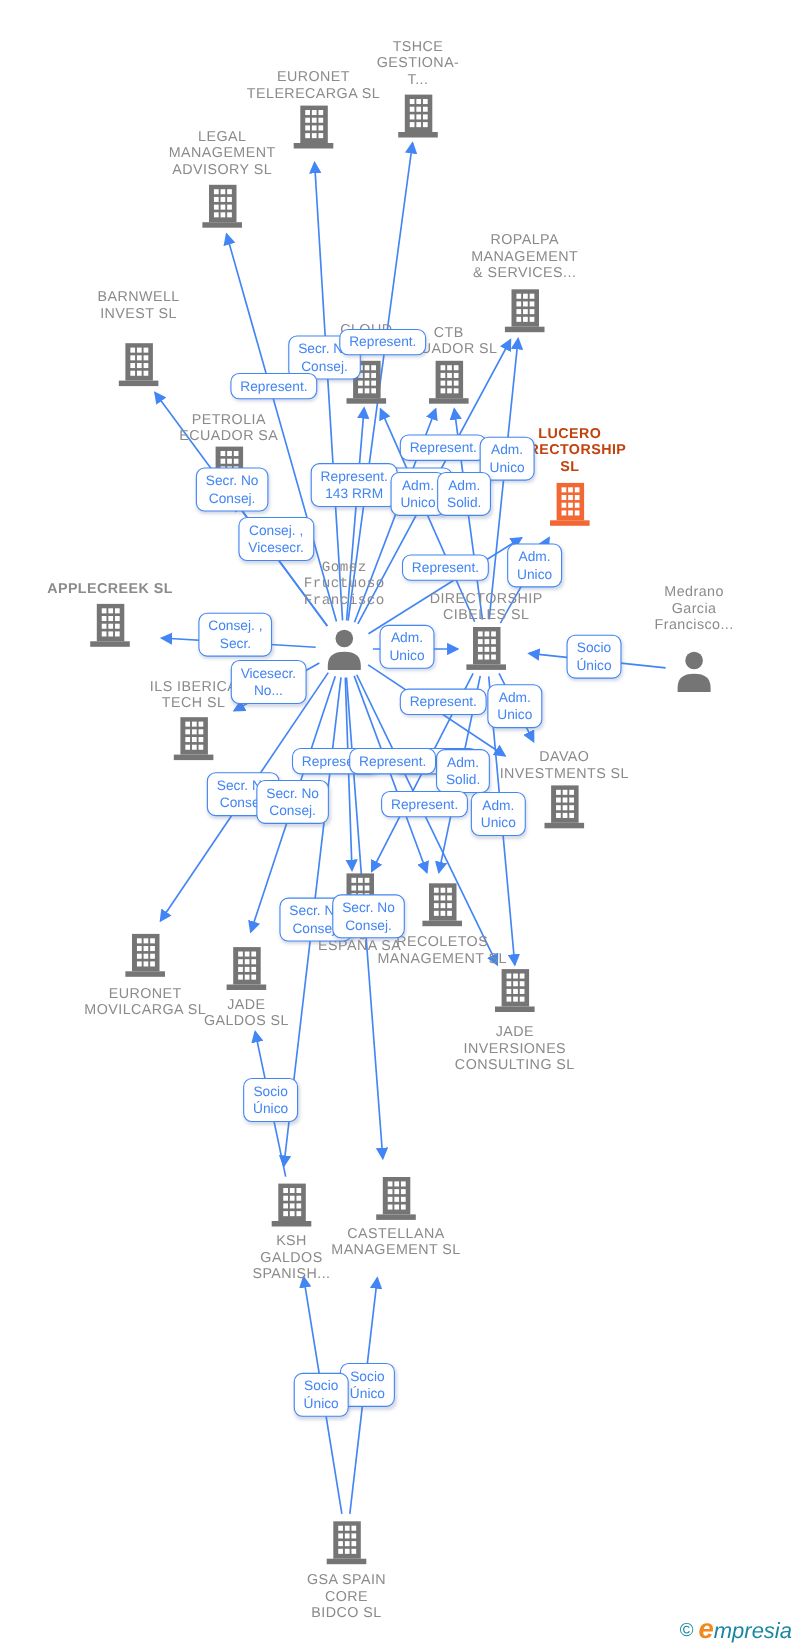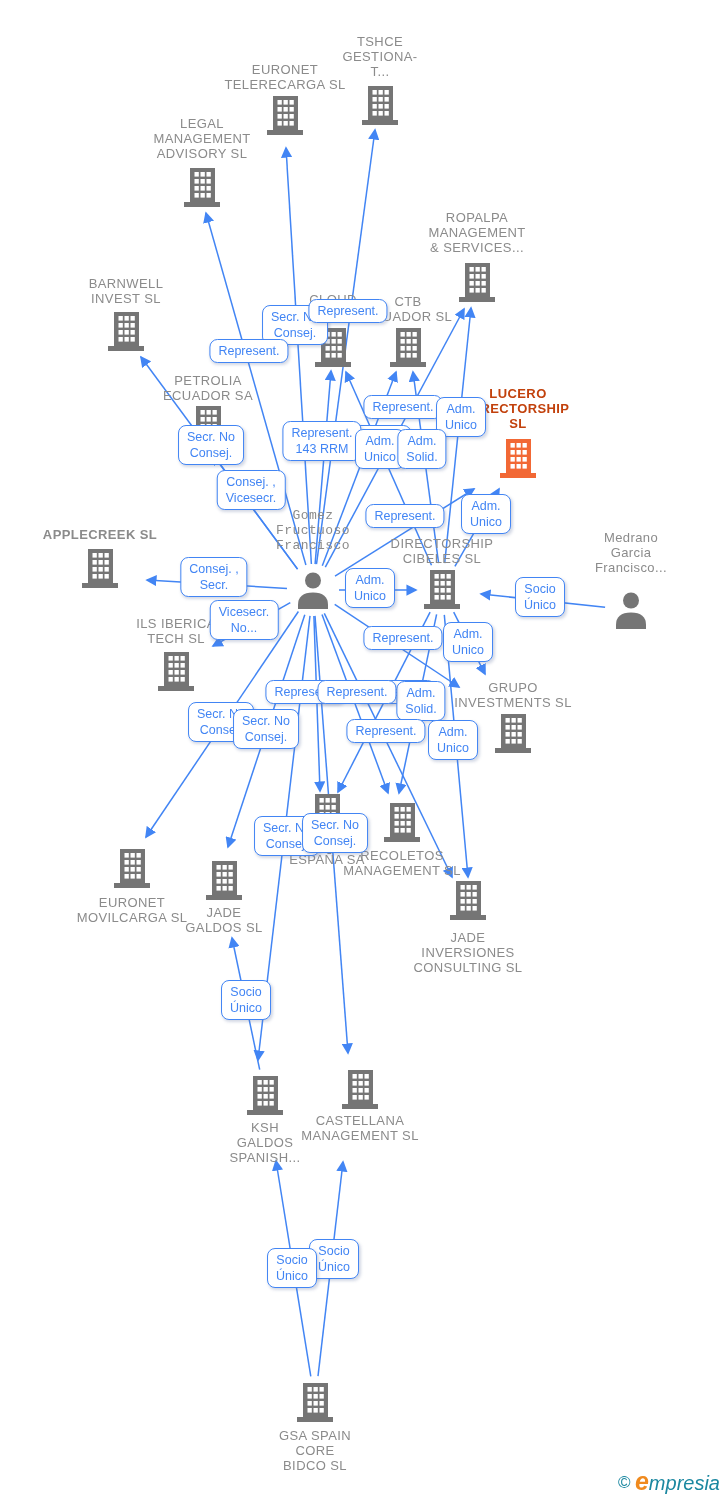--- a/index.html
+++ b/index.html
@@ -151,21 +151,21 @@
             <rect x="13.5" y="13" width="4.3" height="4.6" fill="#fff"></rect>
             <rect x="19.5" y="13" width="4.3" height="4.6" fill="#fff"></rect>
             <rect x="25.5" y="13" width="4.3" height="4.6" fill="#fff"></rect>
             <rect x="13.5" y="20" width="4.3" height="4.6" fill="#fff"></rect>
             <rect x="19.5" y="20" width="4.3" height="4.6" fill="#fff"></rect>
             <rect x="25.5" y="20" width="4.3" height="4.6" fill="#fff"></rect>
             <rect x="13.5" y="27" width="4.3" height="4.6" fill="#fff"></rect>
             <rect x="19.5" y="27" width="4.3" height="4.6" fill="#fff"></rect>
             <rect x="25.5" y="27" width="4.3" height="4.6" fill="#fff"></rect>
           </svg></span></div>
-      <div class="node-label" style="left: 126px; top: 276px;">BARNWELL
+      <div class="node-label" style="left: 126px; top: 262px;">BARNWELL
 INVEST SL</div>
       <div class="node-icon" style="left: 333px; top: 347px;"><span><svg width="42" height="42" viewBox="0 0 42 42">
             <rect x="3" y="36" width="36" height="5" fill="#757575"></rect>
             <rect x="9" y="2" width="25" height="34" fill="#757575"></rect>
             <rect x="13.5" y="6" width="4.3" height="4.6" fill="#fff"></rect>
             <rect x="19.5" y="6" width="4.3" height="4.6" fill="#fff"></rect>
             <rect x="25.5" y="6" width="4.3" height="4.6" fill="#fff"></rect>
             <rect x="13.5" y="13" width="4.3" height="4.6" fill="#fff"></rect>
             <rect x="19.5" y="13" width="4.3" height="4.6" fill="#fff"></rect>
             <rect x="25.5" y="13" width="4.3" height="4.6" fill="#fff"></rect>
@@ -294,21 +294,21 @@
             <rect x="13.5" y="13" width="4.3" height="4.6" fill="#fff"></rect>
             <rect x="19.5" y="13" width="4.3" height="4.6" fill="#fff"></rect>
             <rect x="25.5" y="13" width="4.3" height="4.6" fill="#fff"></rect>
             <rect x="13.5" y="20" width="4.3" height="4.6" fill="#fff"></rect>
             <rect x="19.5" y="20" width="4.3" height="4.6" fill="#fff"></rect>
             <rect x="25.5" y="20" width="4.3" height="4.6" fill="#fff"></rect>
             <rect x="13.5" y="27" width="4.3" height="4.6" fill="#fff"></rect>
             <rect x="19.5" y="27" width="4.3" height="4.6" fill="#fff"></rect>
             <rect x="25.5" y="27" width="4.3" height="4.6" fill="#fff"></rect>
           </svg></span></div>
-      <div class="node-label" style="left: 513px; top: 680px;">GRUPO
+      <div class="node-label" style="left: 513px; top: 680px;">DAVAO
 INVESTMENTS SL</div>
       <div class="node-icon" style="left: 132px; top: 868px;"><span><svg width="42" height="42" viewBox="0 0 42 42">
             <rect x="3" y="36" width="36" height="5" fill="#757575"></rect>
             <rect x="9" y="2" width="25" height="34" fill="#757575"></rect>
             <rect x="13.5" y="6" width="4.3" height="4.6" fill="#fff"></rect>
             <rect x="19.5" y="6" width="4.3" height="4.6" fill="#fff"></rect>
             <rect x="25.5" y="6" width="4.3" height="4.6" fill="#fff"></rect>
             <rect x="13.5" y="13" width="4.3" height="4.6" fill="#fff"></rect>
             <rect x="19.5" y="13" width="4.3" height="4.6" fill="#fff"></rect>
             <rect x="25.5" y="13" width="4.3" height="4.6" fill="#fff"></rect>

